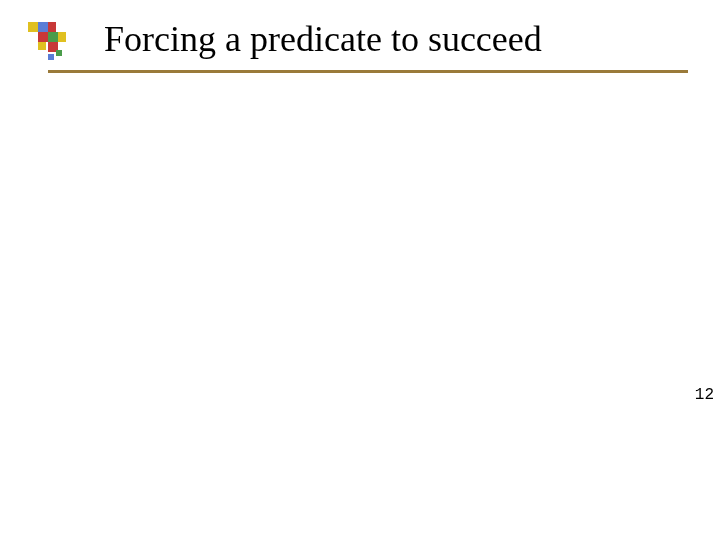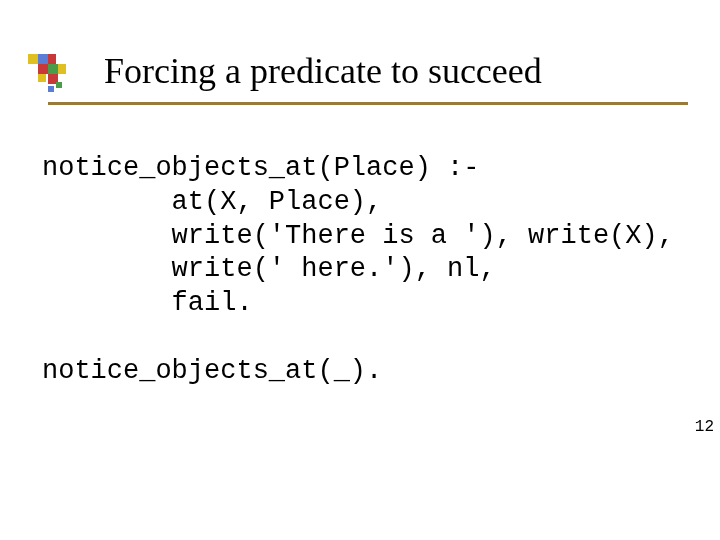--- a/index.html
+++ b/index.html
@@ -1,17 +1,17 @@
 <!DOCTYPE html>
 <html><head>
 <meta charset="utf-8">
 <style>
   * { margin: 0; padding: 0; box-sizing: border-box; }
   html, body { width: 720px; height: 540px; background: #fff; font-family: "Times New Roman", Times, serif; overflow: hidden; }
-  .slide { position: relative; width: 720px; height: 408px; margin-top: 32px; }
+  .slide { position: relative; width: 720px; height: 408px; }
   .logo { position: absolute; left: 28px; top: 12px; width: 60px; height: 60px; }
   .logo svg { display: block; }
   .title { position: absolute; left: 104px; top: 18px; font-size: 36px; color: #000; }
   .underline { position: absolute; left: 48px; top: 70px; width: 640px; height: 3px; background: #9a7a3a; }
   .code { position: absolute; left: 42px; top: 120px; font-family: "Courier New", Courier, monospace; font-size: 27px; color: #000; line-height: 1.25; white-space: pre; }
   .pagenum { position: absolute; right: 6px; bottom: 4px; font-size: 16px; color: #000; font-family: Liberation Mono, monospace; }
 </style>
 </head>
 <body>
 
@@ -29,23 +29,16 @@
       <rect x="20" y="30" width="10" height="10" fill="#c83838"></rect>
       <rect x="28" y="38" width="6" height="6" fill="#4a9c4a"></rect>
       <rect x="20" y="42" width="6" height="6" fill="#5a7dd6"></rect>
     </svg>
   </div>
 
   <div class="title">Forcing a predicate to succeed</div>
 
   <div class="underline"></div>
 
-  <div class="code"><span>notice_objects_at(Place) :-</span>
-<span>        at(X, Place),</span>
-<span>        write('There is a '), write(X),</span>
-<span>        write(' here.'), nl,</span>
-<span>        fail.</span>
-<span></span>
-<span>notice_objects_at(_).</span></div>
 
   <div class="pagenum">12</div>
 
 </div>
 
 </body></html>

